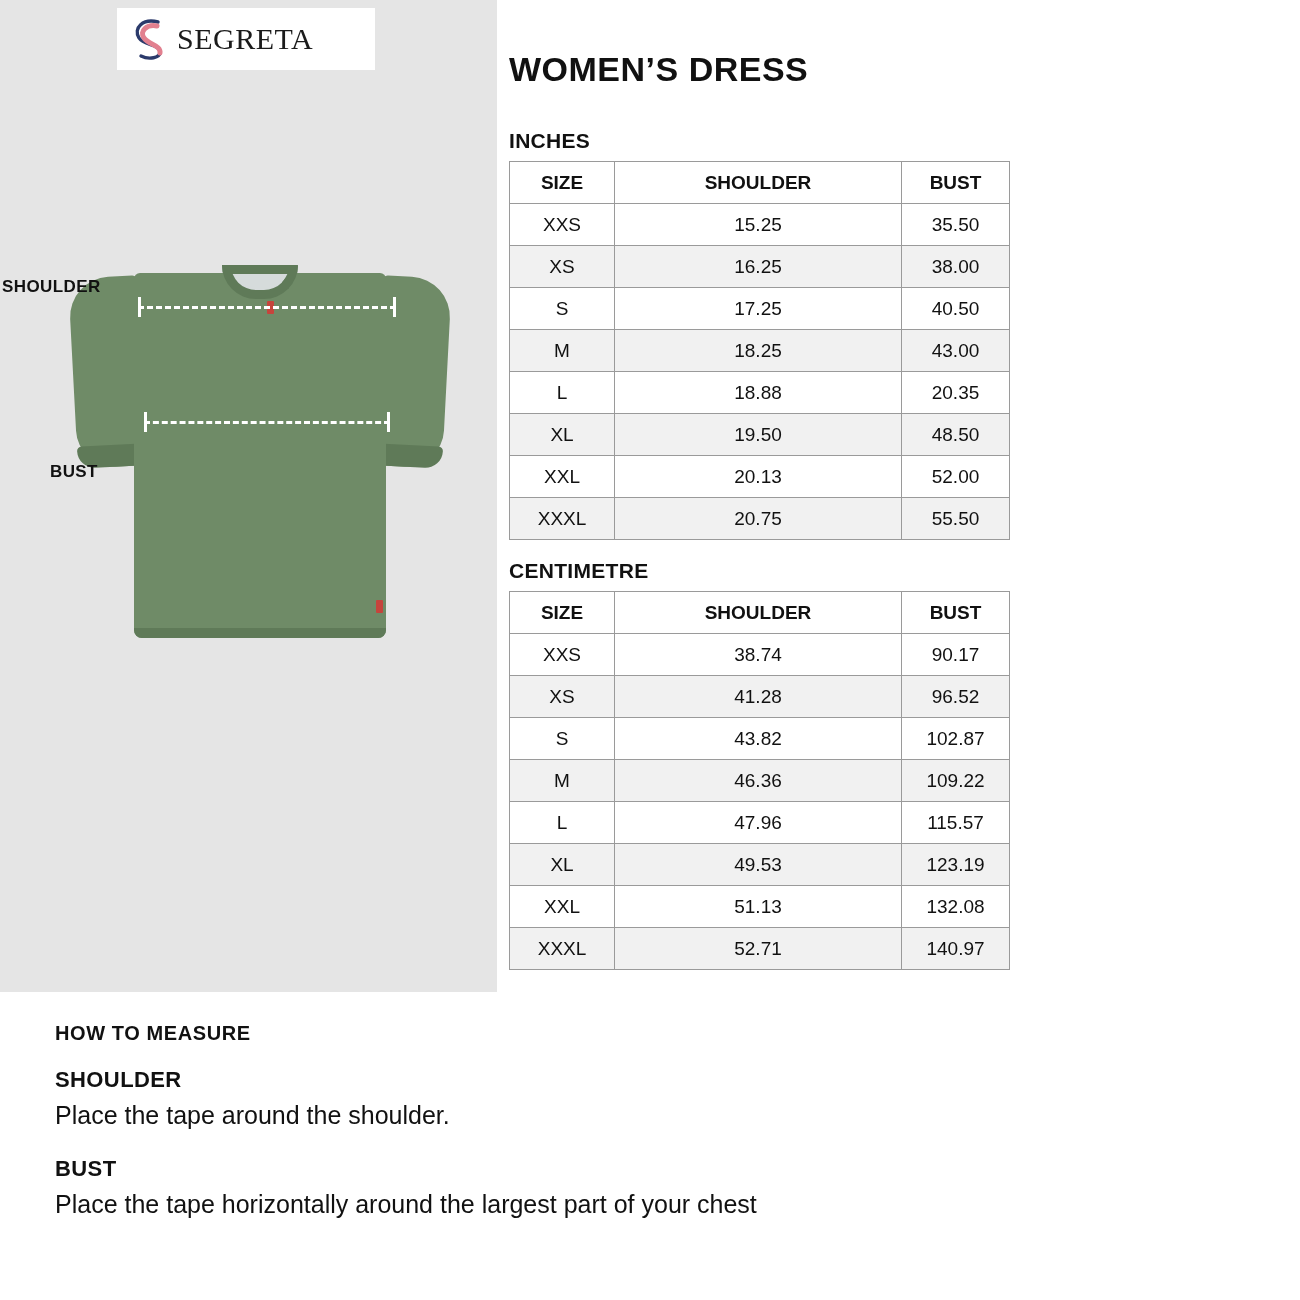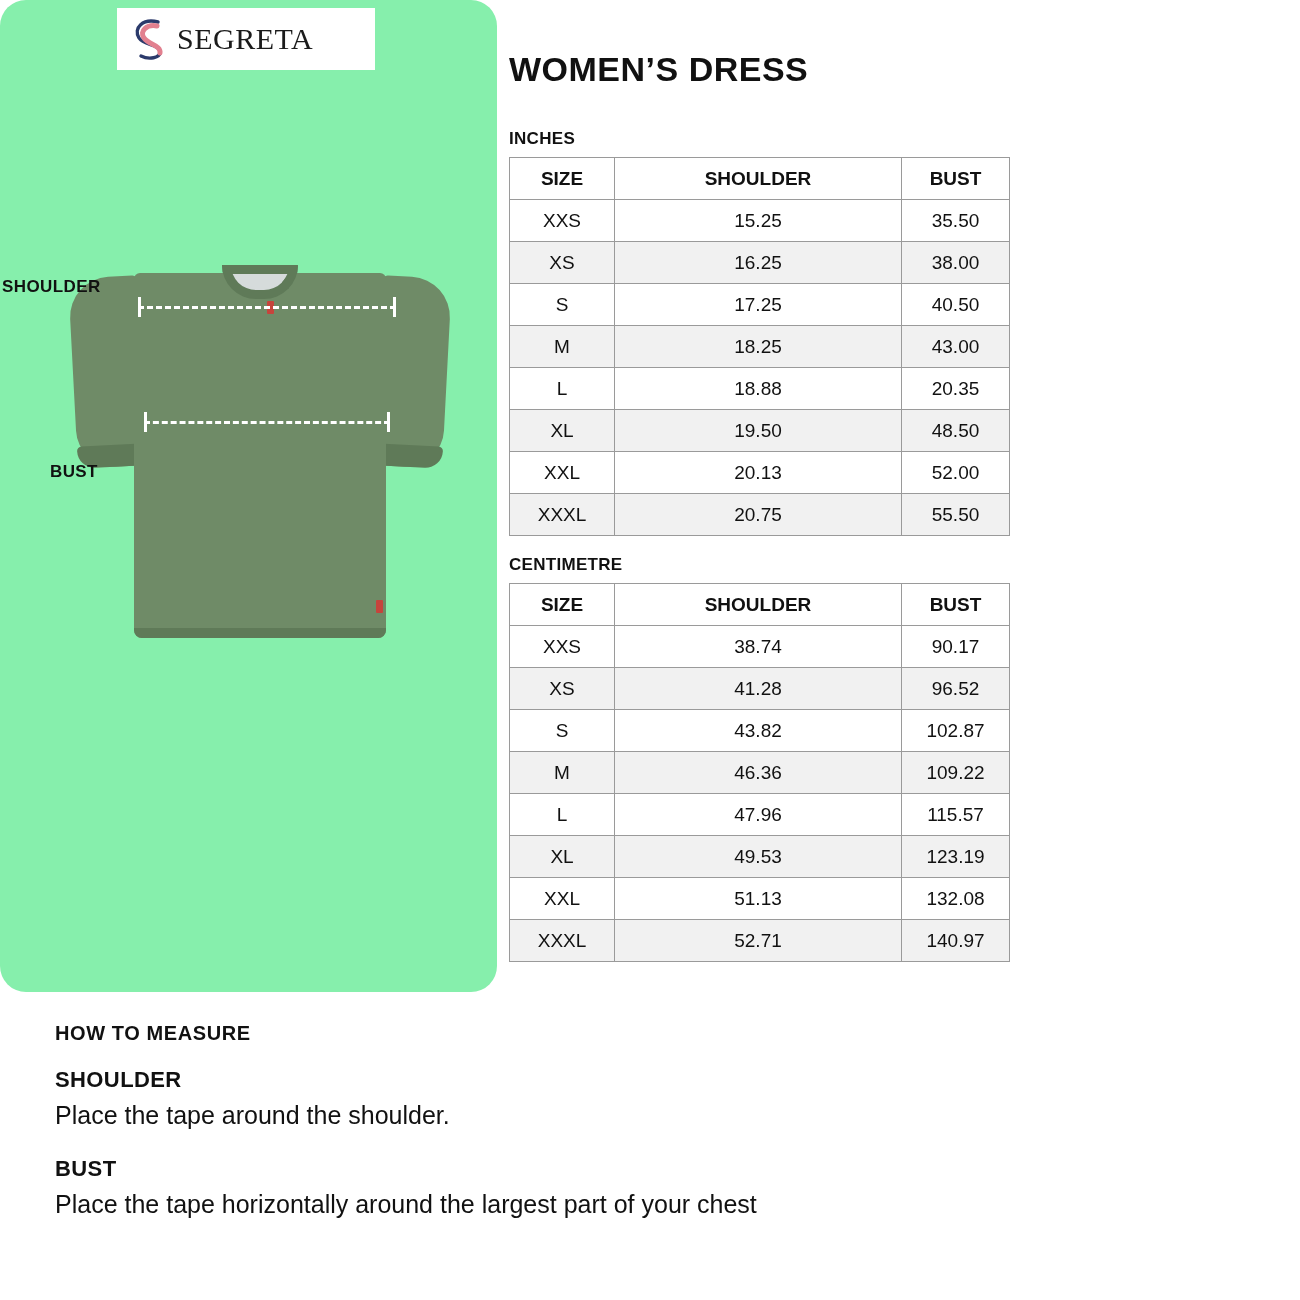--- a/index.html
+++ b/index.html
@@ -16,22 +16,21 @@
     overflow: hidden;
   }
 
   
   #illustration-panel {
     position: absolute;
     left: 0;
     top: 0;
     width: 497px;
     height: 992px;
-    background: #86efac;
-    border-radius: 26px;
+    background: #e5e5e5;
   }
 
   #logo-box {
     position: absolute;
     left: 117px;
     top: 8px;
     width: 258px;
     height: 62px;
     background: #ffffff;
     display: flex;
@@ -168,21 +167,21 @@
     top: 50px;
     width: 520px;
   }
   #main-title {
     font-size: 34px;
     font-weight: bold;
     letter-spacing: 0.5px;
     margin: 0 0 40px 0;
   }
   .unit-title {
-    font-size: 17px;
+    font-size: 21px;
     font-weight: bold;
     letter-spacing: 0.3px;
     margin: 0 0 8px 0;
   }
   table.size-table {
     border-collapse: collapse;
     width: 500px;
     table-layout: fixed;
   }
   table.size-table th,

